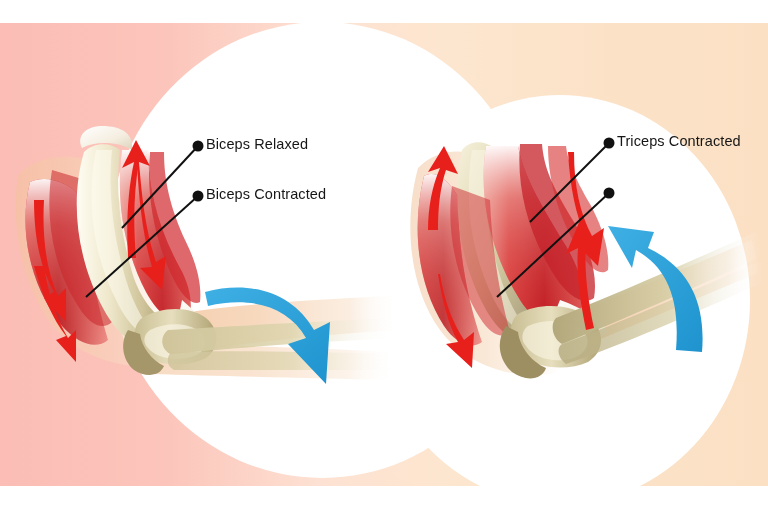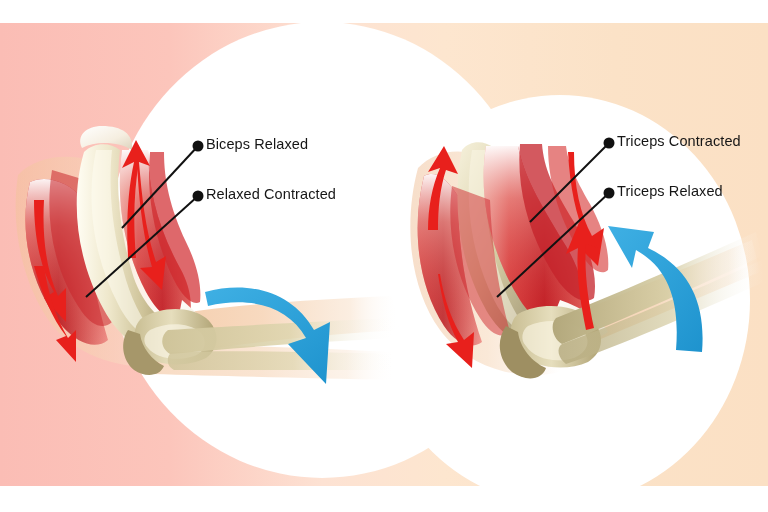--- a/index.html
+++ b/index.html
@@ -280,19 +280,18 @@
       <line x1="609" y1="143" x2="530" y2="222" stroke="#111111" stroke-width="2"></line>
       <circle cx="609" cy="143" r="5.5" fill="#111111"></circle>
 
       <line x1="609" y1="193" x2="497" y2="297" stroke="#111111" stroke-width="2"></line>
       <circle cx="609" cy="193" r="5.5" fill="#111111"></circle>
     </g>
   </svg>
 
   <div id="lbl-biceps-relaxed" class="label-text">Biceps Relaxed</div>
 
-  <div id="lbl-triceps-contract" class="label-text">Relaxed Contracted</div>
+  <div id="lbl-triceps-contract" class="label-text">Biceps Contracted</div>
 
   <div id="lbl-biceps-contract" class="label-text">Triceps Contracted</div>
 
-  <div id="lbl-triceps-relaxed" class="label-text">Triceps Relaxed</div>
 
 </div>
 
 </body></html>

